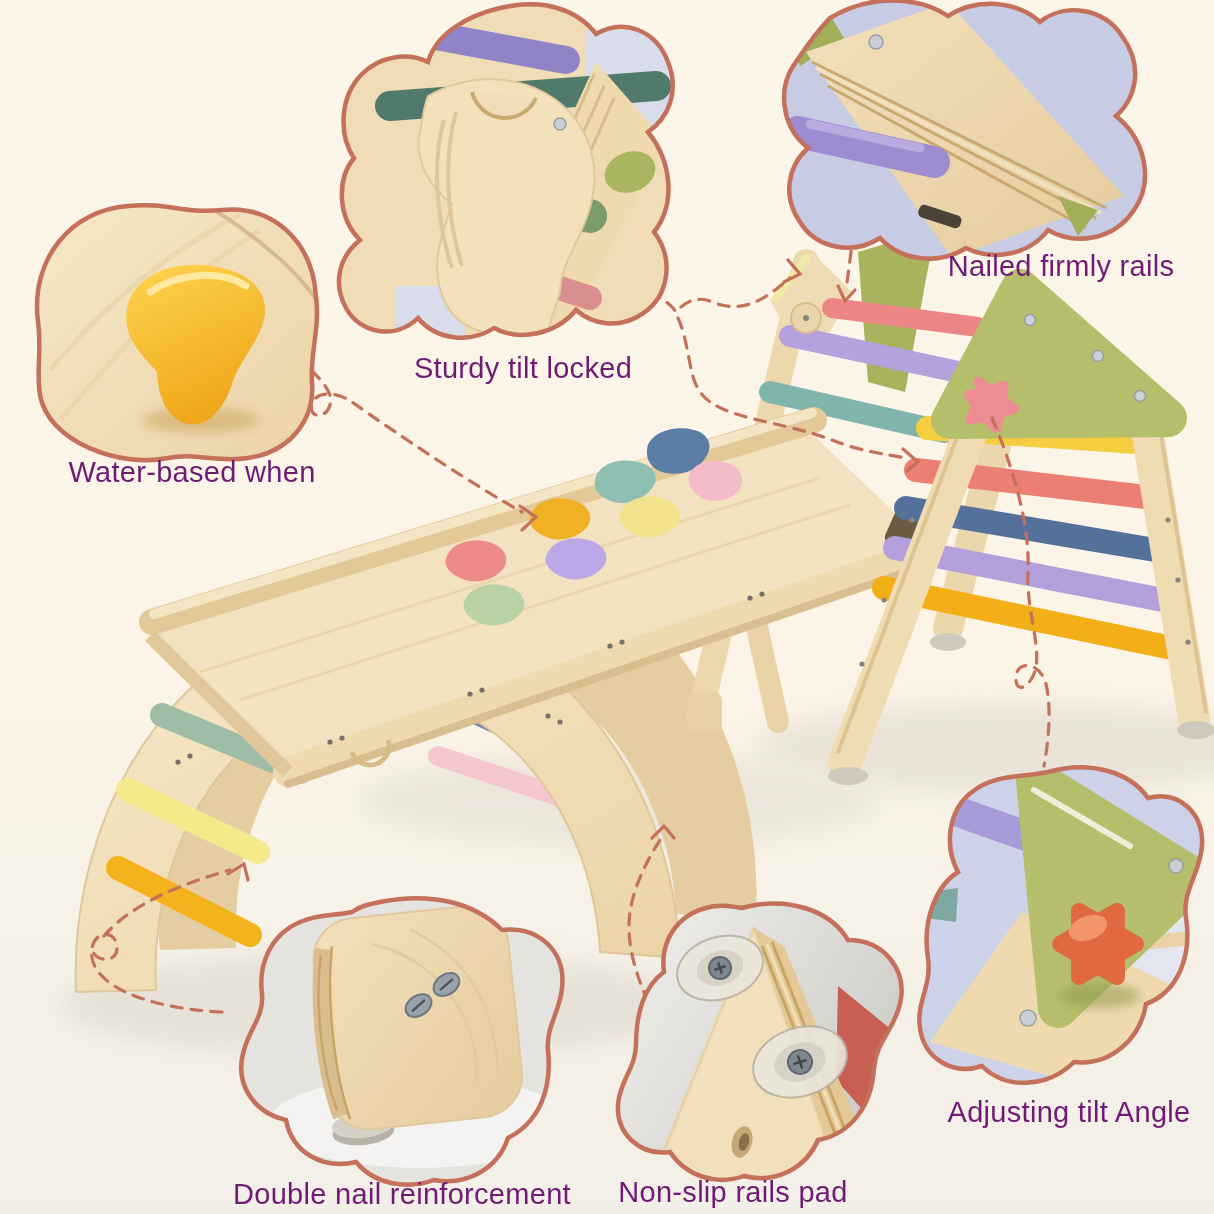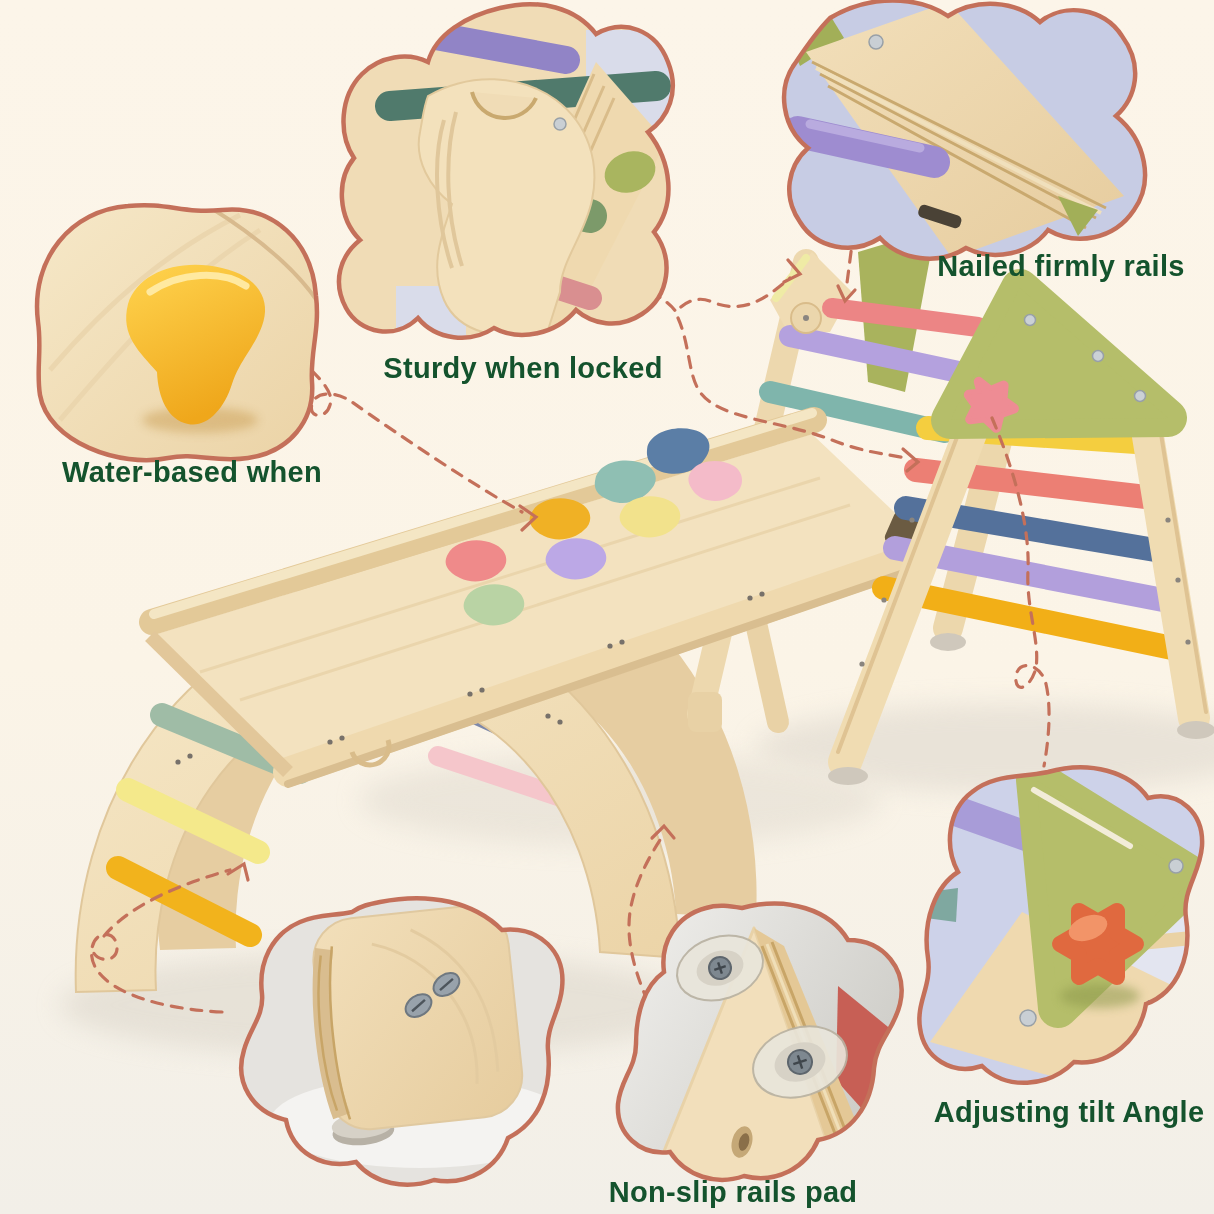--- a/index.html
+++ b/index.html
@@ -2,22 +2,22 @@
 <html><head>
 <meta charset="utf-8">
 <style>
   html,body{margin:0;padding:0;}
   body{width:1214px;height:1214px;overflow:hidden;
        font-family:"Liberation Sans",sans-serif;
        background:linear-gradient(180deg,#FCF5E9 0%,#FBF4E7 55%,#F2EFE8 100%);}
   .stage{position:relative;width:1214px;height:1214px;}
   .stage svg{position:absolute;left:0;top:0;}
   .callout-label{position:absolute;transform:translateX(-50%);
-       font-weight:700;font-size:29px;letter-spacing:.3px;
-       color:#14532d;white-space:nowrap;}
+       font-weight:400;font-size:29px;letter-spacing:.3px;
+       color:#701a75;white-space:nowrap;}
 </style>
 </head>
 <body>
 
 <div class="stage">
 <svg width="1214" height="1214" viewBox="0 0 1214 1214">
   <defs>
     <linearGradient id="woodGrad" x1="0" y1="0" x2="1" y2="1">
       <stop offset="0" stop-color="#F6E8C8"></stop>
           <stop offset="1" stop-color="#EBD3A6"></stop>
@@ -345,17 +345,18 @@
           <ellipse cx="450" cy="988" rx="14" ry="10" transform="rotate(-28 450 988)" fill="#98A2AB" stroke="#6F7880" stroke-width="2"></ellipse>
           <line x1="443" y1="993" x2="457" y2="983" stroke="#4D555C" stroke-width="2.4"></line>
         </g>
       </g>
     </g>
     <use href="#blob6" fill="none" stroke-width="4.5" stroke="#C4705A"></use>
   </g>
 </svg>
 
   <div class="callout-label" style="left:192px;top:456px;">Water-based when</div>
-  <div class="callout-label" style="left:523px;top:352px;">Sturdy when locked</div>
+  <div class="callout-label" style="left:523px;top:352px;">Sturdy tilt locked</div>
   <div class="callout-label" style="left:1061px;top:250px;">Nailed firmly rails</div>
   <div class="callout-label" style="left:1069px;top:1096px;">Adjusting tilt Angle</div>
   <div class="callout-label" style="left:733px;top:1176px;">Non-slip rails pad</div>
+  <div class="callout-label" style="left:402px;top:1178px;">Double nail reinforcement</div>
 </div>
 
 </body></html>

